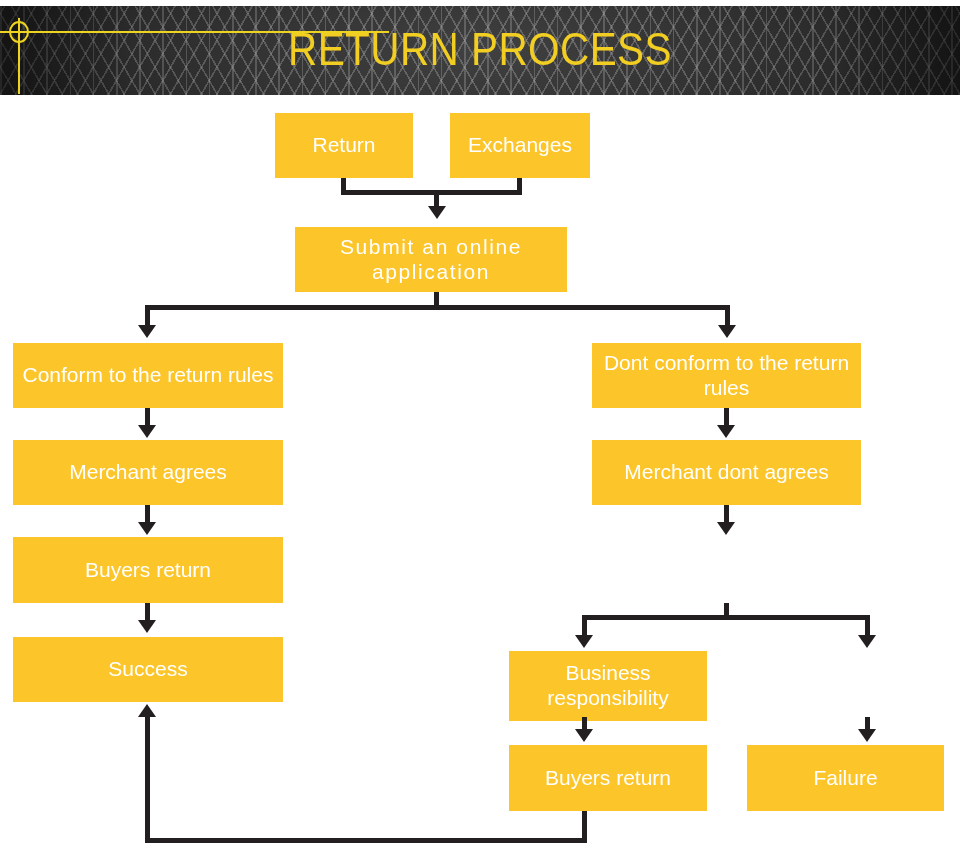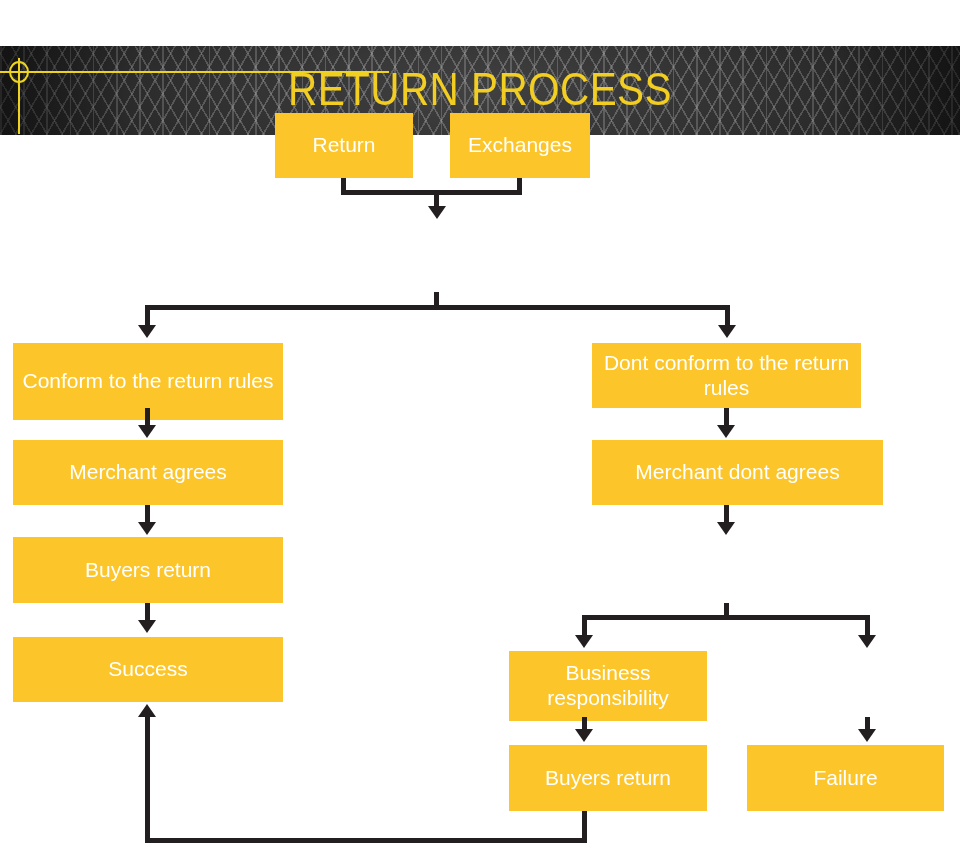--- a/index.html
+++ b/index.html
@@ -10,21 +10,20 @@
     overflow:hidden;
     position:relative;
   }
   #stage{position:absolute;left:0;top:0;width:960px;height:850px;}
 
   
   .header{
     position:absolute;left:0;top:6px;width:960px;height:89px;
     overflow:hidden;
     background-color:#2c2c2c;
-    margin-top:40px;
   }
   .header .mesh{
     position:absolute;left:0;top:0;width:100%;height:100%;
     background-image:
       radial-gradient(ellipse 480px 140px at 50% 50%, rgba(255,255,255,0.10) 0%, rgba(255,255,255,0.045) 45%, rgba(0,0,0,0.18) 100%),
       repeating-linear-gradient(60deg, rgba(150,150,150,0.42) 0 1.6px, rgba(150,150,150,0) 1.6px 13.4px),
       repeating-linear-gradient(-60deg, rgba(150,150,150,0.42) 0 1.6px, rgba(150,150,150,0) 1.6px 13.4px),
       repeating-linear-gradient(90deg, rgba(150,150,150,0.38) 0 1.6px, rgba(150,150,150,0) 1.6px 23.2px);
     background-color:#2b2b2b;
   }
@@ -111,29 +110,30 @@
   <div class="box" style="left:275px;top:113px;width:138px;height:65px;">Return</div>
 
   <div class="box" style="left:450px;top:113px;width:140px;height:65px;">Exchanges</div>
 
   <div class="ln ln-v" style="left:341px;top:178px;height:17px;"></div>
   <div class="ln ln-v" style="left:517px;top:178px;height:17px;"></div>
   <div class="ln ln-h" style="left:341px;top:190px;width:181px;"></div>
   <div class="ln ln-v" style="left:434px;top:190px;height:18px;"></div>
   <div class="arrow-down" style="left:428px;top:206px;"></div>
 
+  <div class="box spaced" style="left:295px;top:227px;width:272px;height:65px;">Submit an online application</div>
 
   <div class="ln ln-v" style="left:434px;top:292px;height:18px;"></div>
   <div class="ln ln-h" style="left:145px;top:305px;width:585px;"></div>
   <div class="ln ln-v" style="left:145px;top:305px;height:22px;"></div>
   <div class="ln ln-v" style="left:725px;top:305px;height:22px;"></div>
   <div class="arrow-down" style="left:138px;top:325px;"></div>
   <div class="arrow-down" style="left:718px;top:325px;"></div>
 
-  <div class="box" style="left:13px;top:343px;width:270px;height:77px;">Conform to the return rules</div>
+  <div class="box" style="left:13px;top:343px;width:270px;height:65px;">Conform to the return rules</div>
 
   <div class="ln ln-v" style="left:145px;top:408px;height:19px;"></div>
   <div class="arrow-down" style="left:138px;top:425px;"></div>
 
   <div class="box" style="left:13px;top:440px;width:270px;height:65px;">Merchant agrees</div>
 
   <div class="ln ln-v" style="left:145px;top:505px;height:19px;"></div>
   <div class="arrow-down" style="left:138px;top:522px;"></div>
 
   <div class="box" style="left:13px;top:537px;width:270px;height:66px;">Buyers return</div>
@@ -141,21 +141,21 @@
   <div class="ln ln-v" style="left:145px;top:603px;height:19px;"></div>
   <div class="arrow-down" style="left:138px;top:620px;"></div>
 
   <div class="box" style="left:592px;top:343px;width:269px;height:65px;">Dont conform to the return rules</div>
 
   <div class="box" style="left:13px;top:637px;width:270px;height:65px;">Success</div>
 
   <div class="ln ln-v" style="left:724px;top:408px;height:19px;"></div>
   <div class="arrow-down" style="left:717px;top:425px;"></div>
 
-  <div class="box" style="left:592px;top:440px;width:291px;height:65px;">Merchant dont agrees</div>
+  <div class="box" style="left:592px;top:440px;width:269px;height:65px;">Merchant dont agrees</div>
 
   <div class="ln ln-v" style="left:724px;top:505px;height:19px;"></div>
   <div class="arrow-down" style="left:717px;top:522px;"></div>
 
 
   <div class="ln ln-v" style="left:724px;top:603px;height:15px;"></div>
   <div class="ln ln-h" style="left:582px;top:615px;width:288px;"></div>
   <div class="ln ln-v" style="left:582px;top:615px;height:22px;"></div>
   <div class="ln ln-v" style="left:865px;top:615px;height:22px;"></div>
   <div class="arrow-down" style="left:575px;top:635px;"></div>

